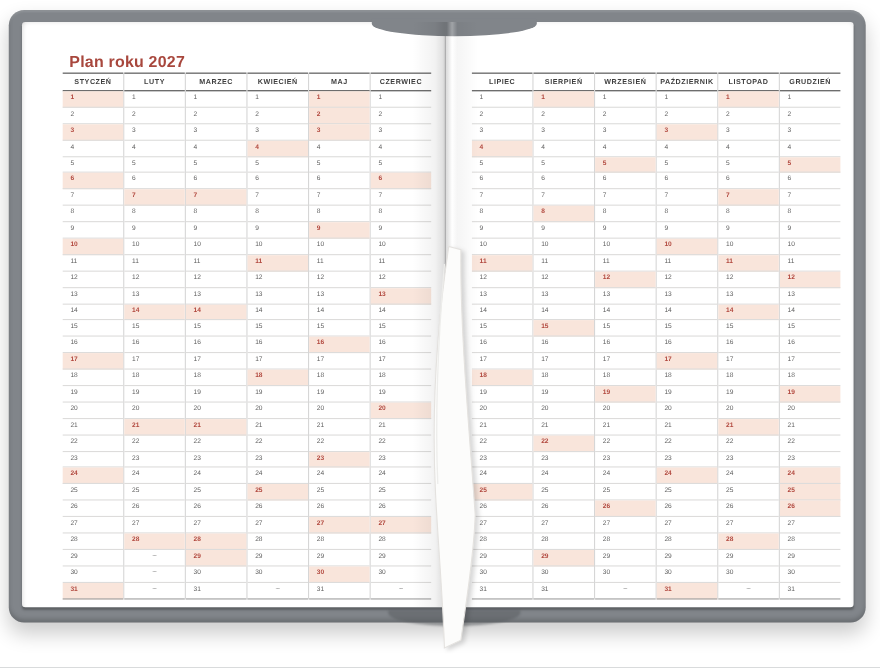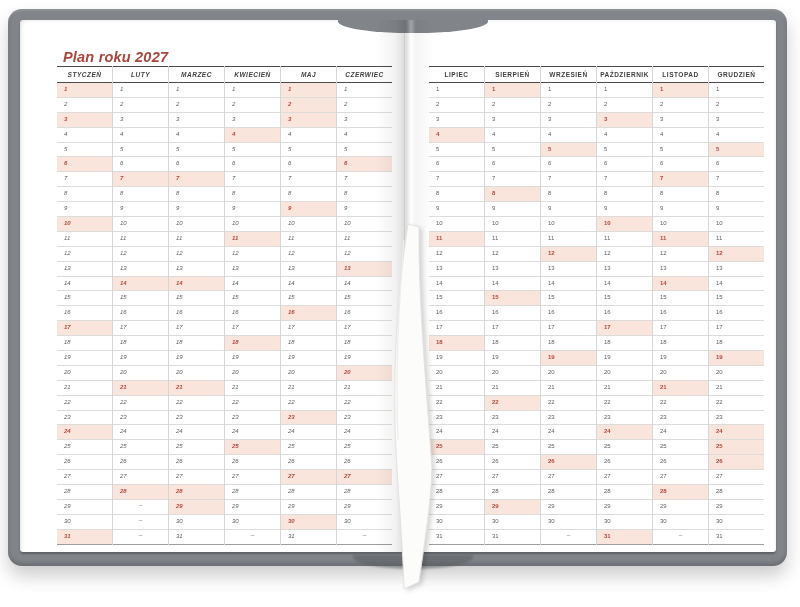--- a/index.html
+++ b/index.html
@@ -26,21 +26,20 @@
     filter:blur(1px);z-index:0;
   }
   
   .page{
     position:absolute;top:11px;height:532px;background:#ffffff;z-index:2;
     box-shadow:0 2px 2px rgba(0,0,0,.28);
   }
   .page-left{
     left:12px;width:385px;border-radius:3px 0 0 3px;
     box-shadow:0 2px 2px rgba(0,0,0,.28), inset 3px 2px 5px -3px rgba(0,0,0,.18);
-    font-style:italic;
   }
   .page-right{
     left:397px;width:371px;border-radius:0 3px 3px 0;
     box-shadow:0 2px 2px rgba(0,0,0,.28), inset -2px 2px 5px -3px rgba(0,0,0,.12);
   }
   
   .gutter{
     position:absolute;left:367px;top:11px;width:60px;height:532px;z-index:4;
     background:linear-gradient(to right,
       rgba(0,0,0,0) 0%, rgba(0,0,0,.05) 34%, rgba(0,0,0,.13) 48%,

